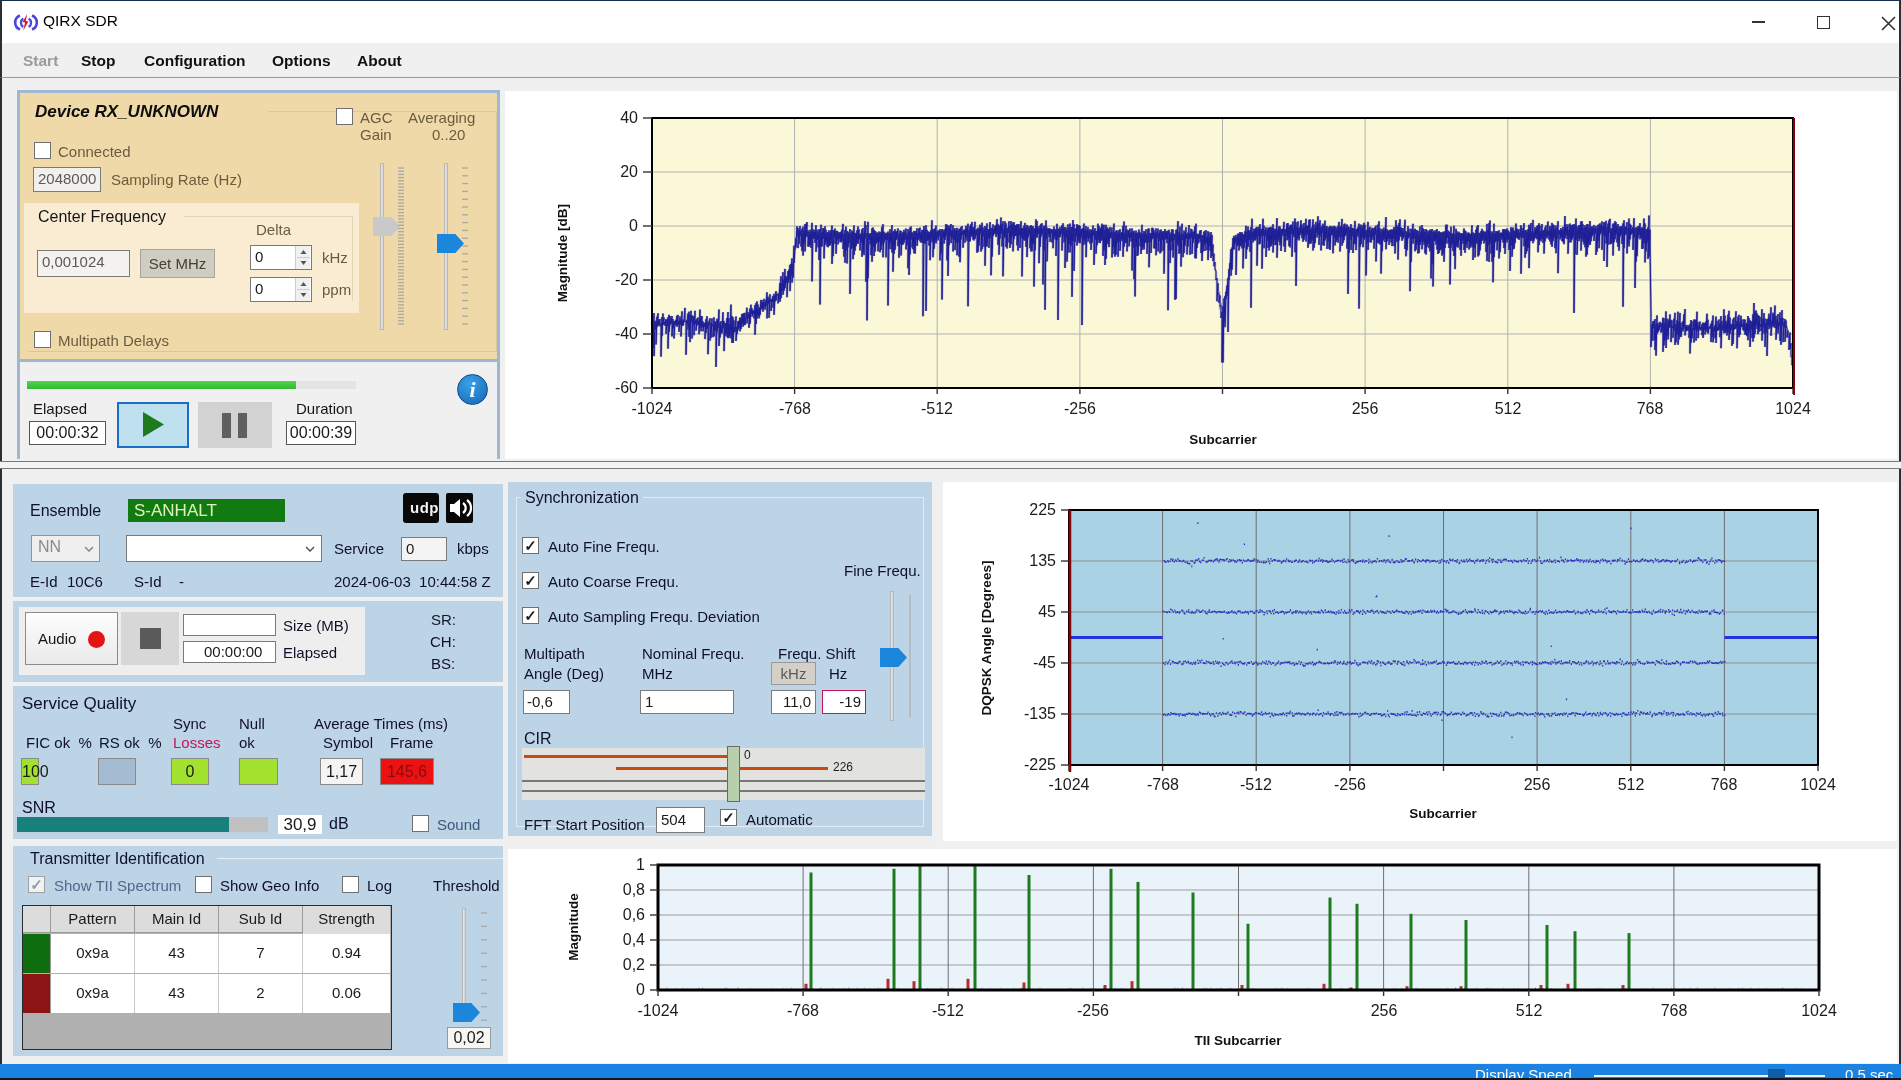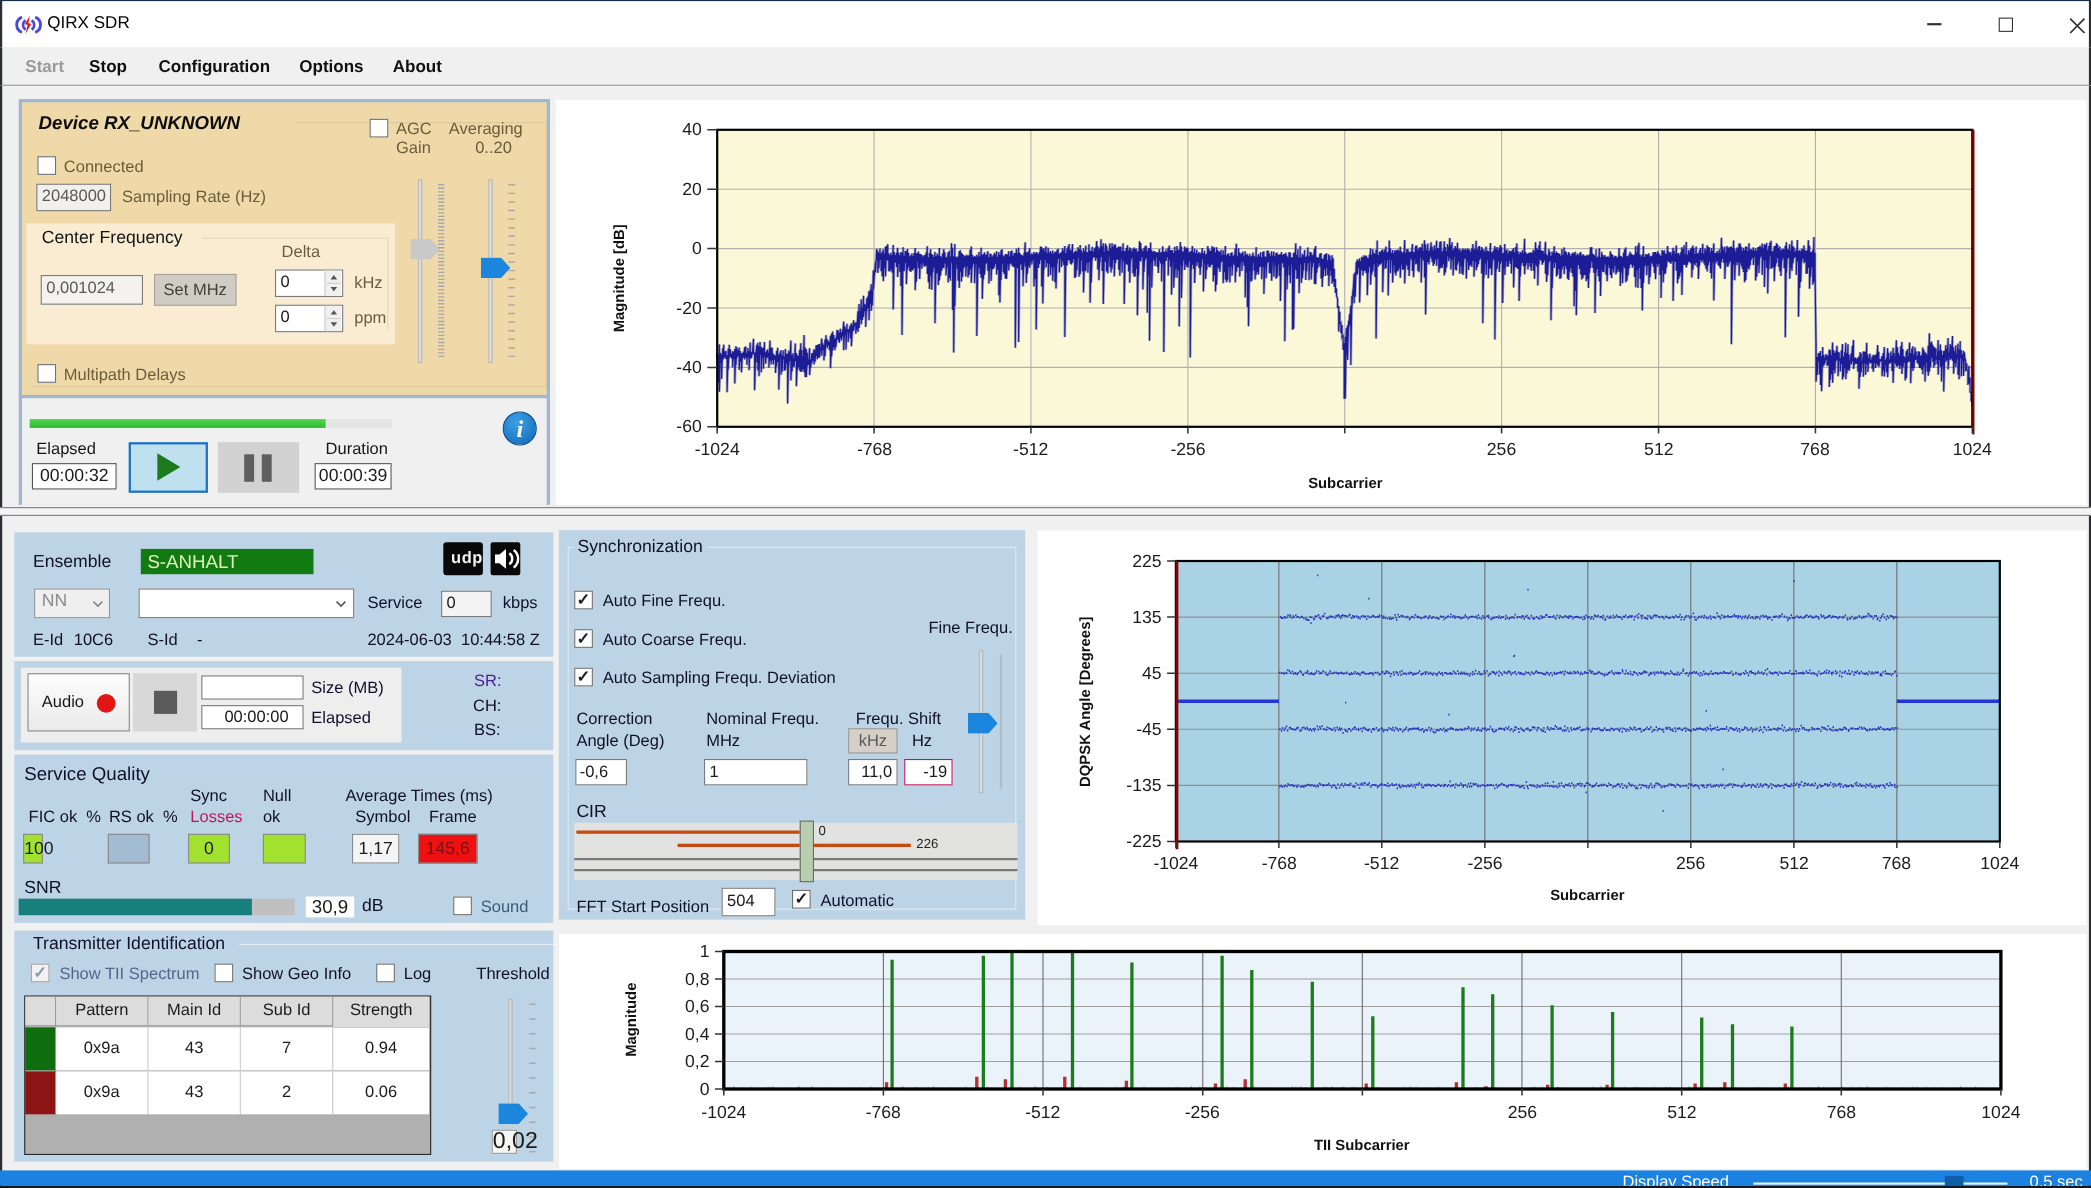--- a/index.html
+++ b/index.html
@@ -281,21 +281,21 @@
    <span class="abs" style="left:62px;top:18px;width:17px;height:17px;border-radius:50%;background:#e21414"></span>
   </div>
   <div class="abs" style="left:102px;top:5px;width:58px;height:53px;background:#d7d7d7">
    <div class="abs" style="left:19px;top:16px;width:21px;height:21px;background:#5a5a5a"></div>
   </div>
   <div class="abs" style="left:164px;top:7px;width:93px;height:22px;background:#fff;border:1px solid #7a7a7a"></div>
   <div class="lbl" style="left:264px;top:10px;color:#10102a">Size (MB)</div>
   <div class="abs" style="left:164px;top:34px;width:93px;height:22px;background:#fff;border:1px solid #7a7a7a;font-size:15px;text-align:right;padding:1px 20px">00:00:00</div>
   <div class="lbl" style="left:264px;top:37px;color:#10102a">Elapsed</div>
  </div>
- <div class="lbl" style="left:418px;top:10px;color:#4c1d95">SR:</div>
+ <div class="lbl" style="left:418px;top:10px;color:#0f172a">SR:</div>
  <div class="lbl" style="left:417px;top:32px;color:#10102a">CH:</div>
  <div class="lbl" style="left:418px;top:54px;color:#10102a">BS:</div>
 </div>
 
 <div class="panel" style="left:13px;top:686px;width:490px;height:153px">
  <div class="lbl" style="left:9px;top:8px;font-size:17px;color:#10102a">Service Quality</div>
  <div class="lbl" style="left:160px;top:29px;color:#10102a">Sync</div>
  <div class="lbl" style="left:226px;top:29px;color:#10102a">Null</div>
  <div class="lbl" style="left:301px;top:29px;color:#10102a">Average Times (ms)</div>
  <div class="lbl" style="left:13px;top:48px;color:#10102a">FIC ok&nbsp;&nbsp;%</div>
@@ -356,37 +356,37 @@
       <line x1="0" y1="41.2" x2="6" y2="41.2" stroke="#a8a8a8" stroke-width="1.3"></line>
       <line x1="0" y1="54.6" x2="6" y2="54.6" stroke="#a8a8a8" stroke-width="1.3"></line>
       <line x1="0" y1="68.0" x2="6" y2="68.0" stroke="#a8a8a8" stroke-width="1.3"></line>
       <line x1="0" y1="81.4" x2="6" y2="81.4" stroke="#a8a8a8" stroke-width="1.3"></line>
       <line x1="0" y1="94.8" x2="6" y2="94.8" stroke="#a8a8a8" stroke-width="1.3"></line>
       <line x1="0" y1="108.2" x2="6" y2="108.2" stroke="#a8a8a8" stroke-width="1.3"></line>
       <line x1="0" y1="121.6" x2="6" y2="121.6" stroke="#a8a8a8" stroke-width="1.3"></line>
       <line x1="0" y1="135.0" x2="6" y2="135.0" stroke="#a8a8a8" stroke-width="1.3"></line>
     </svg>
  <div class="bluethumb" style="left:440px;top:157px"></div>
- <div class="abs" style="left:434px;top:181px;width:23px;height:22px;background:#f6f6f2;border:1px solid #9a9a9a;font-size:21px;text-align:center;line-height:20px">0,02</div>
+ <div class="abs" style="left:434px;top:181px;width:44px;height:22px;background:#f6f6f2;border:1px solid #9a9a9a;font-size:16px;text-align:center;line-height:20px">0,02</div>
 </div>
 
 <div class="panel" style="left:508px;top:482px;width:424px;height:354px">
  <div class="gb" style="left:8px;top:15px;width:408px;height:330px;border-color:rgba(255,255,255,.55)"></div>
  <div class="lbl" style="left:13px;top:7px;font-size:16px;color:#10102a;background:#bdd3e6;padding:0 4px">Synchronization</div>
  <div class="cb" style="left:14px;top:55px">✓</div>
  <div class="lbl" style="left:40px;top:56px;color:#10102a">Auto Fine Frequ.</div>
  <div class="cb" style="left:14px;top:90px">✓</div>
  <div class="lbl" style="left:40px;top:91px;color:#10102a">Auto Coarse Frequ.</div>
  <div class="cb" style="left:14px;top:125px">✓</div>
  <div class="lbl" style="left:40px;top:126px;color:#10102a">Auto Sampling Frequ. Deviation</div>
  <div class="lbl" style="left:336px;top:80px;color:#10102a">Fine Frequ.</div>
  <div class="vtrack" style="left:382px;top:109px;height:130px"></div>
  <div class="abs" style="left:401px;top:113px;width:2px;height:122px;background:#b4bcc4"></div>
  <div class="bluethumb" style="left:372px;top:166px"></div>
- <div class="lbl" style="left:16px;top:163px;color:#10102a">Correction</div>
+ <div class="lbl" style="left:16px;top:163px;color:#10102a">Multipath</div>
  <div class="lbl" style="left:16px;top:183px;color:#10102a">Angle (Deg)</div>
  <div class="abs" style="left:15px;top:208px;width:47px;height:24px;background:#fff;border:1px solid #7a7a7a;font-size:15px;padding:2px 3px">-0,6</div>
  <div class="lbl" style="left:134px;top:163px;color:#10102a">Nominal Frequ.</div>
  <div class="lbl" style="left:134px;top:183px;color:#10102a">MHz</div>
  <div class="abs" style="left:132px;top:208px;width:94px;height:24px;background:#fff;border:1px solid #7a7a7a;font-size:15px;padding:2px 4px">1</div>
  <div class="lbl" style="left:270px;top:163px;color:#10102a">Frequ. Shift</div>
  <div class="abs" style="left:263px;top:180px;width:45px;height:23px;background:#d4d0c8;border:1px solid #9a9a9a;text-align:center;line-height:21px;color:#5a5a5a">kHz</div>
  <div class="lbl" style="left:321px;top:183px;color:#10102a">Hz</div>
  <div class="abs" style="left:263px;top:208px;width:45px;height:24px;background:#fff;border:1px solid #7a7a7a;font-size:15px;text-align:right;padding:2px 4px">11,0</div>
  <div class="abs" style="left:314px;top:208px;width:44px;height:24px;background:#fff;border:1px solid #be185d;font-size:15px;text-align:right;padding:2px 4px">-19</div>

